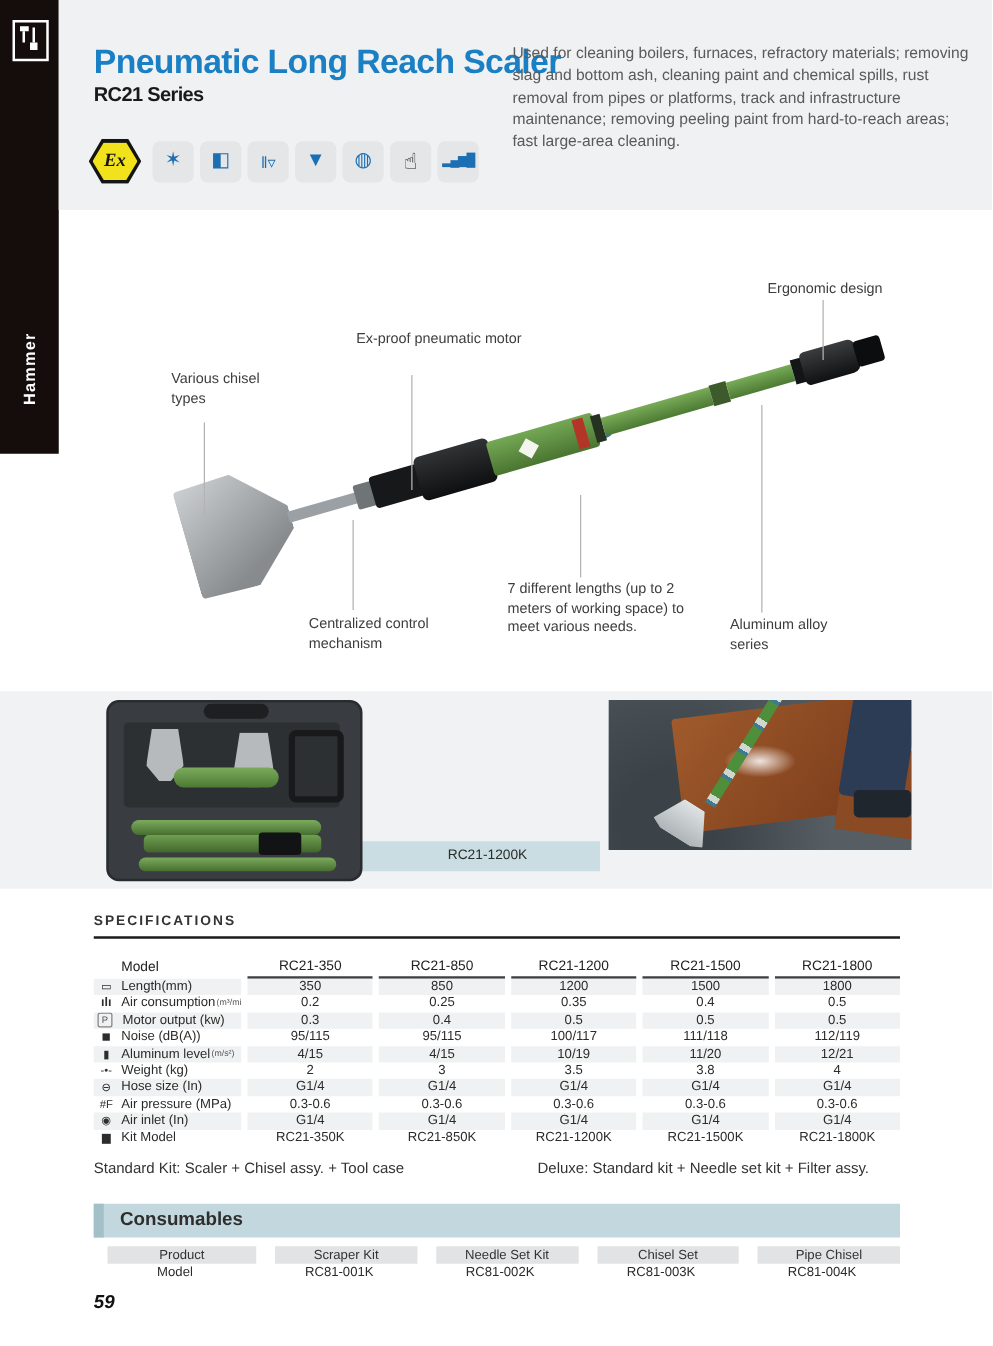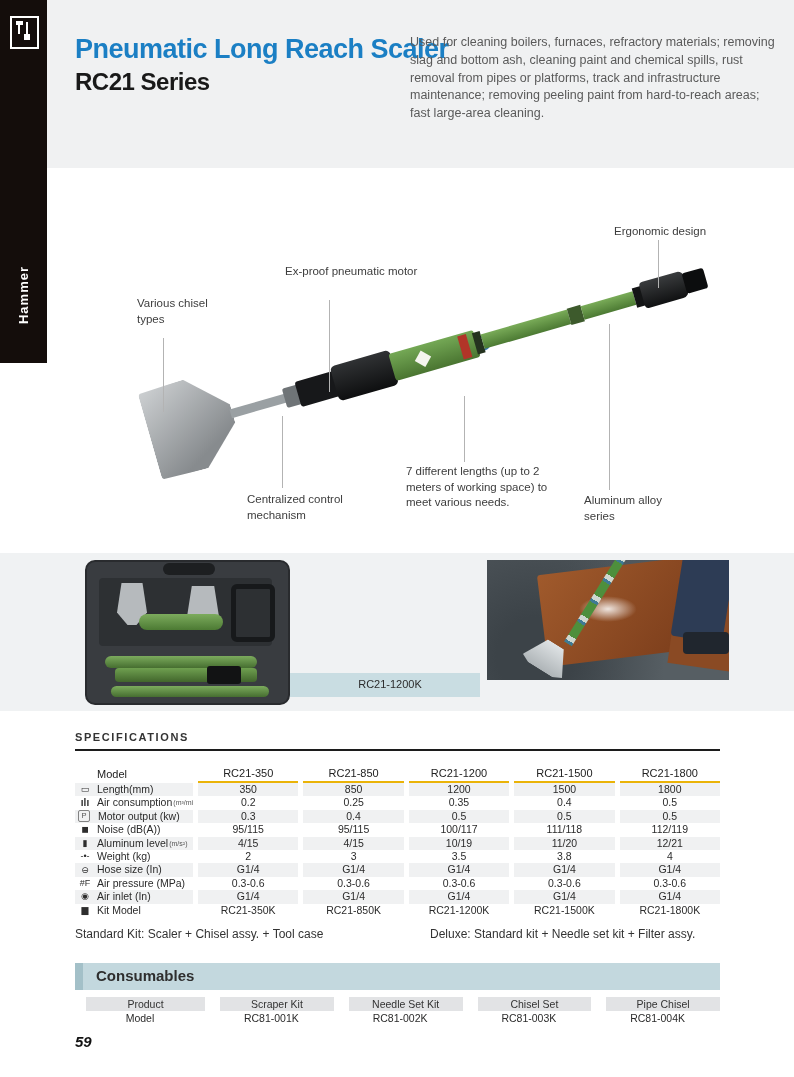--- a/index.html
+++ b/index.html
@@ -10,21 +10,21 @@
   .logo-box{position:absolute;left:10px;top:16px;width:25px;height:29px;border:2px solid #fff;}
   .logo-box .l1{position:absolute;left:4px;top:3px;width:7px;height:4px;background:#fff;}
   .logo-box .l2{position:absolute;left:6px;top:7px;width:2px;height:9px;background:#fff;}
   .logo-box .l3{position:absolute;left:14px;top:4px;width:2px;height:12px;background:#fff;}
   .logo-box .l4{position:absolute;left:12px;top:16px;width:6px;height:6px;background:#fff;}
   .side-cat{position:absolute;left:0;top:250px;width:47px;height:90px;display:flex;align-items:center;justify-content:center;}
   .side-cat span{writing-mode:vertical-rl;transform:rotate(180deg);color:#fff;font-size:13px;font-weight:bold;letter-spacing:1px;}
   
   .head-band{position:absolute;left:47px;top:0;width:747px;height:168px;background:#f0f1f2;}
   .title{position:absolute;left:28px;top:34px;font-size:27px;font-weight:bold;color:#1b7fc4;letter-spacing:-0.5px;}
-  .series{position:absolute;left:28px;top:68px;font-size:24px;font-weight:bold;color:#191919;letter-spacing:-0.5px;}
+  .series{position:absolute;left:28px;top:68px;font-size:16px;font-weight:bold;color:#191919;letter-spacing:-0.5px;}
   .feat-row{position:absolute;left:24px;top:111px;display:flex;align-items:center;gap:5px;}
   .feat.sq{width:33px;height:33px;background:#e4e6e8;border-radius:6px;display:flex;align-items:center;justify-content:center;
            color:#1c6fb3;font-size:16px;line-height:1;}
   .feat.sq[data-name="efficiency-chart-icon"]{font-size:10px;letter-spacing:-1px;}
   .feat.sq[data-name="one-hand-icon"]{color:#1a1c1e;font-size:18px;}
   .feat.sq[data-name="chisel-needle-icon"]{font-size:13px;}
   .hex-outer{width:42px;height:36px;background:#141414;clip-path:polygon(25% 0,75% 0,100% 50%,75% 100%,25% 100%,0 50%);
              display:flex;align-items:center;justify-content:center;margin-right:4px;}
   .hex-inner{width:36px;height:30px;background:#f2e21c;clip-path:polygon(25% 0,75% 0,100% 50%,75% 100%,25% 100%,0 50%);
              display:flex;align-items:center;justify-content:center;}
@@ -96,21 +96,21 @@
   .a-scraper{position:absolute;left:38px;top:82px;width:46px;height:30px;background:linear-gradient(#dfe3e5,#aeb4b7);
              clip-path:polygon(30% 0,70% 0,100% 85%,80% 100%,20% 100%,0 85%);transform:rotate(32deg);}
   .scrape-spot{position:absolute;left:92px;top:36px;width:58px;height:26px;border-radius:50%;
                background:radial-gradient(rgba(255,255,255,.85),rgba(255,255,255,0) 70%);}
   
   .spec-title{position:absolute;left:75px;top:731px;font-size:11px;font-weight:bold;letter-spacing:1.6px;color:#333;}
   .spec-rule{position:absolute;left:75px;top:749px;width:645px;height:2px;background:#1c1c1c;}
   .spec-table{position:absolute;left:75px;top:766px;width:645px;}
   .spec-row,.spec-head{display:grid;grid-template-columns:118px repeat(5,1fr);column-gap:5px;}
   .spec-head .cell{font-size:11px;height:15px;line-height:14px;}
-  .spec-head .m-cell{text-align:center;border-bottom:2px solid #eab308;}
+  .spec-head .m-cell{text-align:center;border-bottom:2px solid #404040;}
   .spec-head .label-cell{padding-left:22px;}
   .spec-row{margin-top:0;}
   .spec-row .cell{height:13.4px;line-height:13.4px;font-size:10.5px;color:#2b2b2b;white-space:nowrap;overflow:hidden;}
   .spec-row.alt .cell{background:#f0f1f2;}
   .val-cell{text-align:center;}
   .label-cell{display:flex;align-items:center;}
   .row-icon{display:inline-block;width:14px;margin:0 5px 0 3px;font-size:9px;color:#2d2d2d;text-align:center;line-height:1;flex:0 0 14px;}
   .row-icon[data-icon="power-icon"]{flex:0 0 10px;width:10px;height:10px;line-height:9px;font-size:7.5px;border:1px solid #828282;border-radius:2px;margin:0 8px 0 3px;color:#555;}
   .row-icon[data-icon="airflow-icon"]{font-size:10px;font-weight:bold;}
   .unit{font-size:7px;color:#555;margin-left:1px;}
@@ -140,20 +140,50 @@
         <span class="l4"></span>
     </div>
     <div class="side-cat" data-name="category-tab-hammer">
       <span data-name="category-label">Hammer</span>
     </div>
   </div>
 
   <div class="head-band" data-name="header-band">
     <div class="title" data-name="product-title">Pneumatic Long Reach Scaler</div>
     <div class="series" data-name="series-title">RC21 Series</div>
+    <div class="feat-row" data-name="feature-icon-row">
+      <span class="feat" data-name="atex-ex-icon">
+        <span class="hex-outer" data-name="atex-hexagon">
+          <span class="hex-inner">
+              <i>Ex</i>
+            </span>
+        </span>
+      </span>
+      <span class="feat sq" data-name="grinding-spark-icon">
+          <i>✶</i>
+        </span>
+      <span class="feat sq" data-name="furnace-box-icon">
+          <i>◧</i>
+        </span>
+      <span class="feat sq" data-name="chisel-needle-icon">
+          <i>‖▿</i>
+        </span>
+      <span class="feat sq" data-name="chisel-blade-icon">
+          <i>▼</i>
+        </span>
+      <span class="feat sq" data-name="paint-removal-icon">
+          <i>◍</i>
+        </span>
+      <span class="feat sq" data-name="one-hand-icon">
+          <i>☝</i>
+        </span>
+      <span class="feat sq" data-name="efficiency-chart-icon">
+          <i>▂▄▆█</i>
+        </span>
+    </div>
     <div class="app-block" data-name="application-block">
       <div class="app-text" data-name="application-text">Used for cleaning boilers, furnaces, refractory materials; removing slag and bottom ash, cleaning paint and chemical spills, rust removal from pipes or platforms, track and infrastructure maintenance; removing peeling paint from hard-to-reach areas; fast large-area cleaning.</div>
     </div>
   </div>
 
   <div data-name="product-figure">
     <div class="tool-strip" data-name="scaler-product-image">
       <span class="t-blade" data-name="chisel-blade"></span>
       <span class="t-shank" data-name="chisel-shank"></span>
       <span class="t-collar" data-name="chuck-collar"></span>

